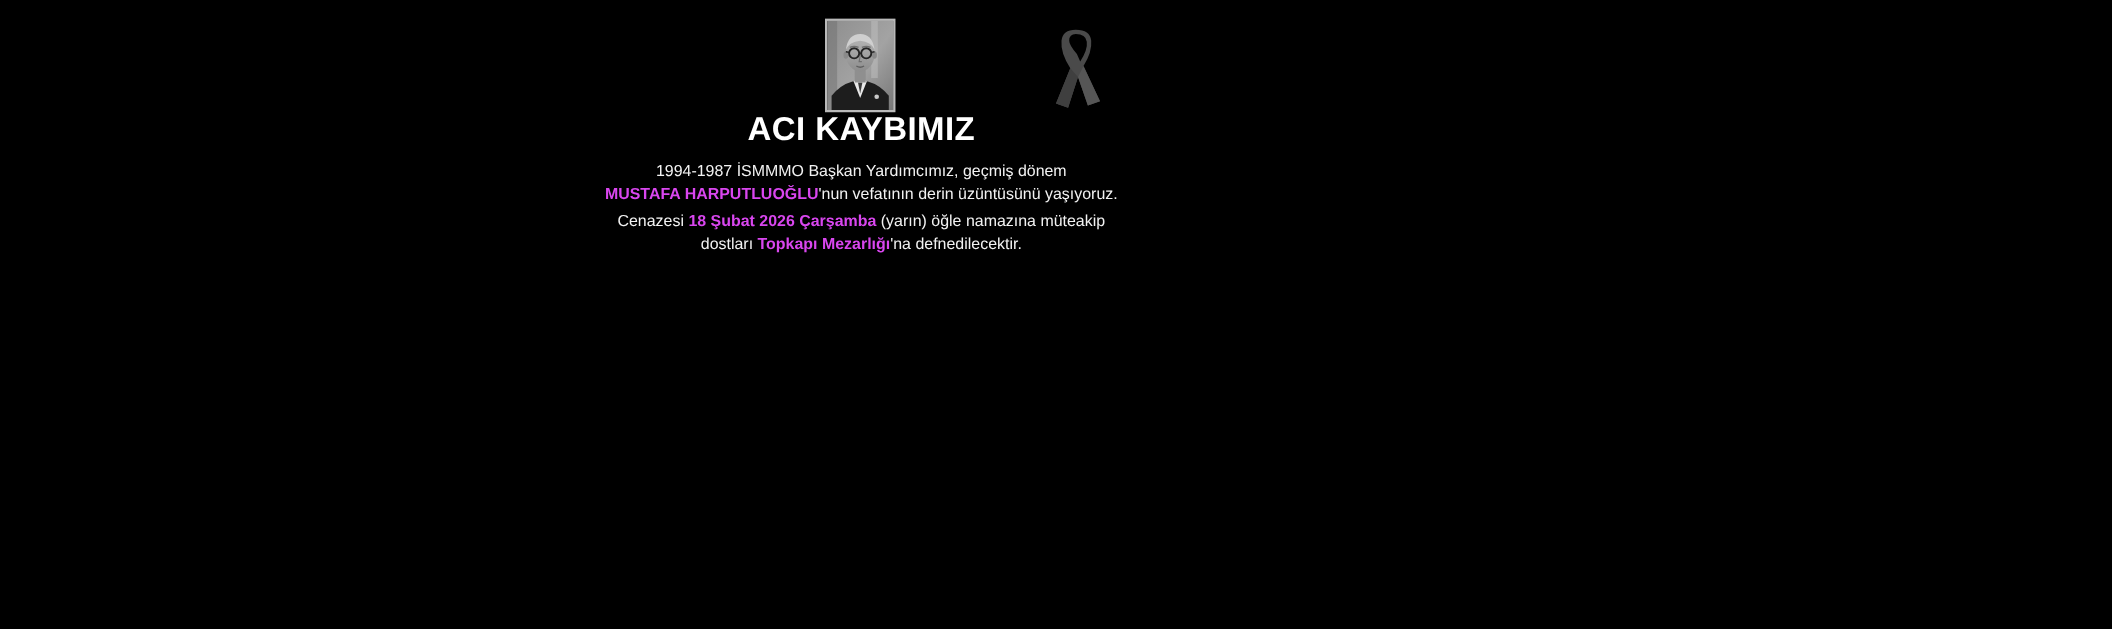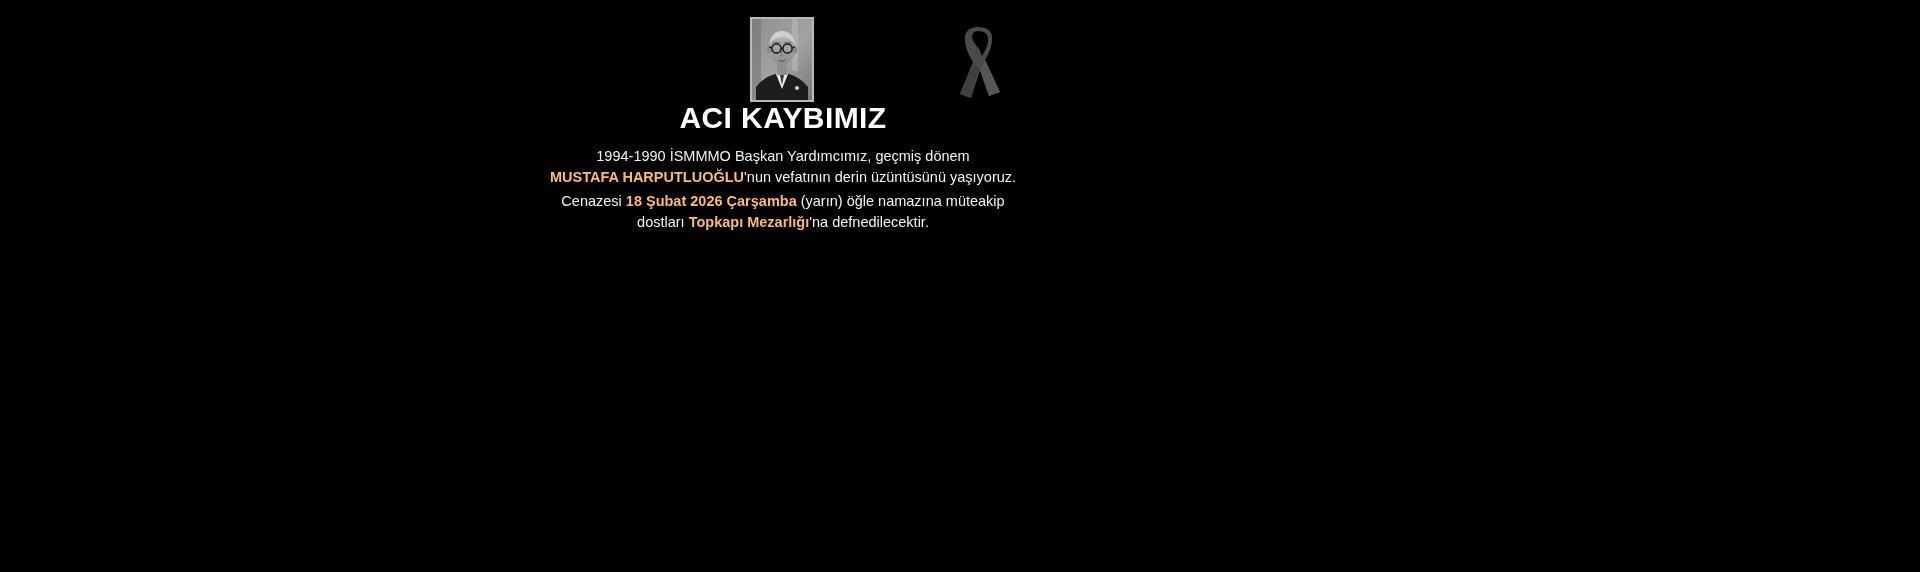--- a/index.html
+++ b/index.html
@@ -79,21 +79,21 @@
     font-size: 14.5px;
     line-height: 21px;
     color: #f2f2f2;
     margin: 0;
   }
   .para.block-1 { margin-top: 2px; }
   .para.block-2 { margin-top: 16px; }
   .para.block-3 { margin-top: 3px; }
 
   .para .line { display: block; white-space: nowrap; }
-  .para b { font-weight: bold; color: #fdba74; }
+  .para b { font-weight: bold; color: #d946ef; }
 </style>
 </head>
 <body>
 
 <div id="stage">
 
   <div class="graphics-row">
 
     <div class="portrait-frame">
       <svg width="60" height="81" viewBox="0 0 60 81">
@@ -152,21 +152,21 @@
       </svg>
     </div>
 
   </div>
 
   <div class="content">
 
     <h1 class="headline">ACI KAYBIMIZ</h1>
 
     <p class="para block-1">
-      <span class="line">1994-1990 İSMMMO Başkan Yardımcımız, geçmiş dönem</span>
+      <span class="line">1994-1987 İSMMMO Başkan Yardımcımız, geçmiş dönem</span>
       <span class="line"><b>MUSTAFA HARPUTLUOĞLU</b><span>'nun vefatının derin üzüntüsünü yaşıyoruz.</span></span>
     </p>
 
 
     <p class="para block-3">
       <span class="line"><span>Cenazesi </span><b>18 Şubat 2026 Çarşamba</b><span> (yarın) öğle namazına müteakip</span></span>
       <span class="line"><span>dostları </span><b>Topkapı Mezarlığı</b><span>'na defnedilecektir.</span></span>
     </p>
 
   </div>

